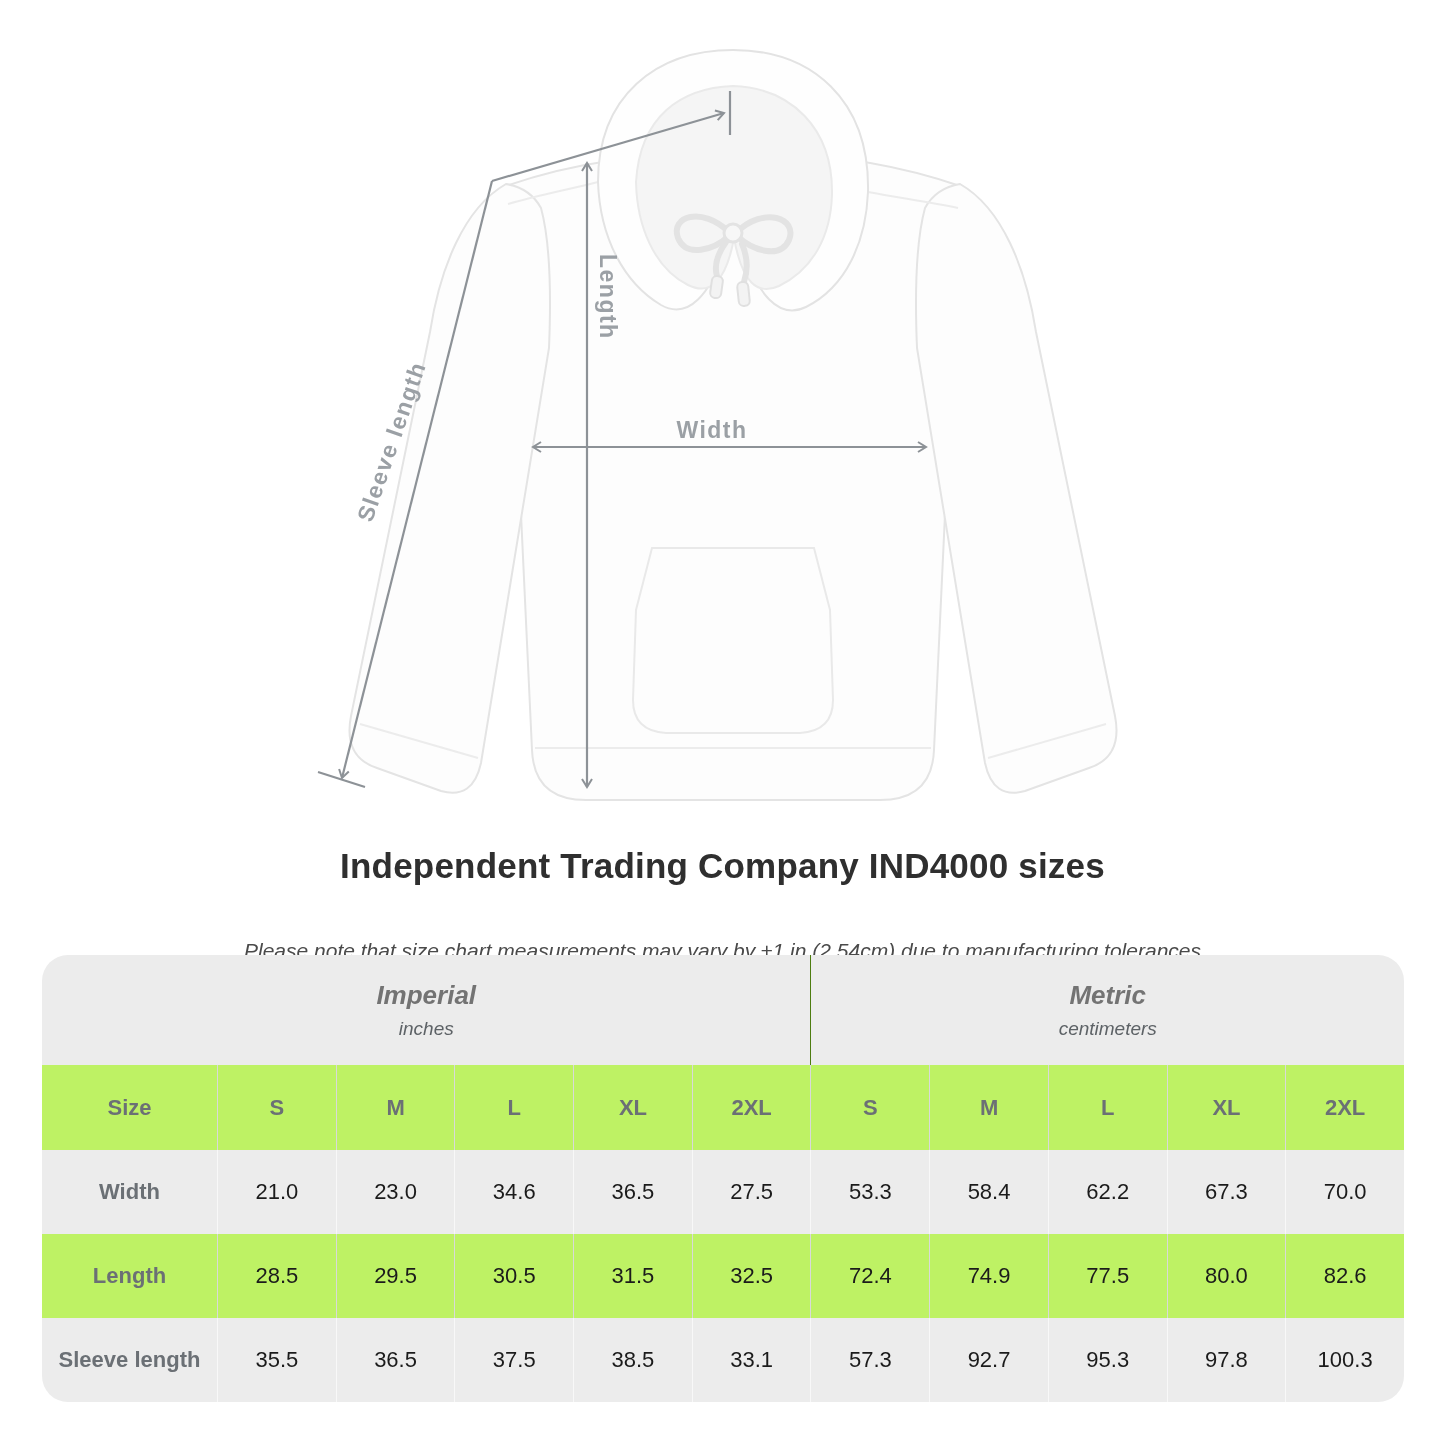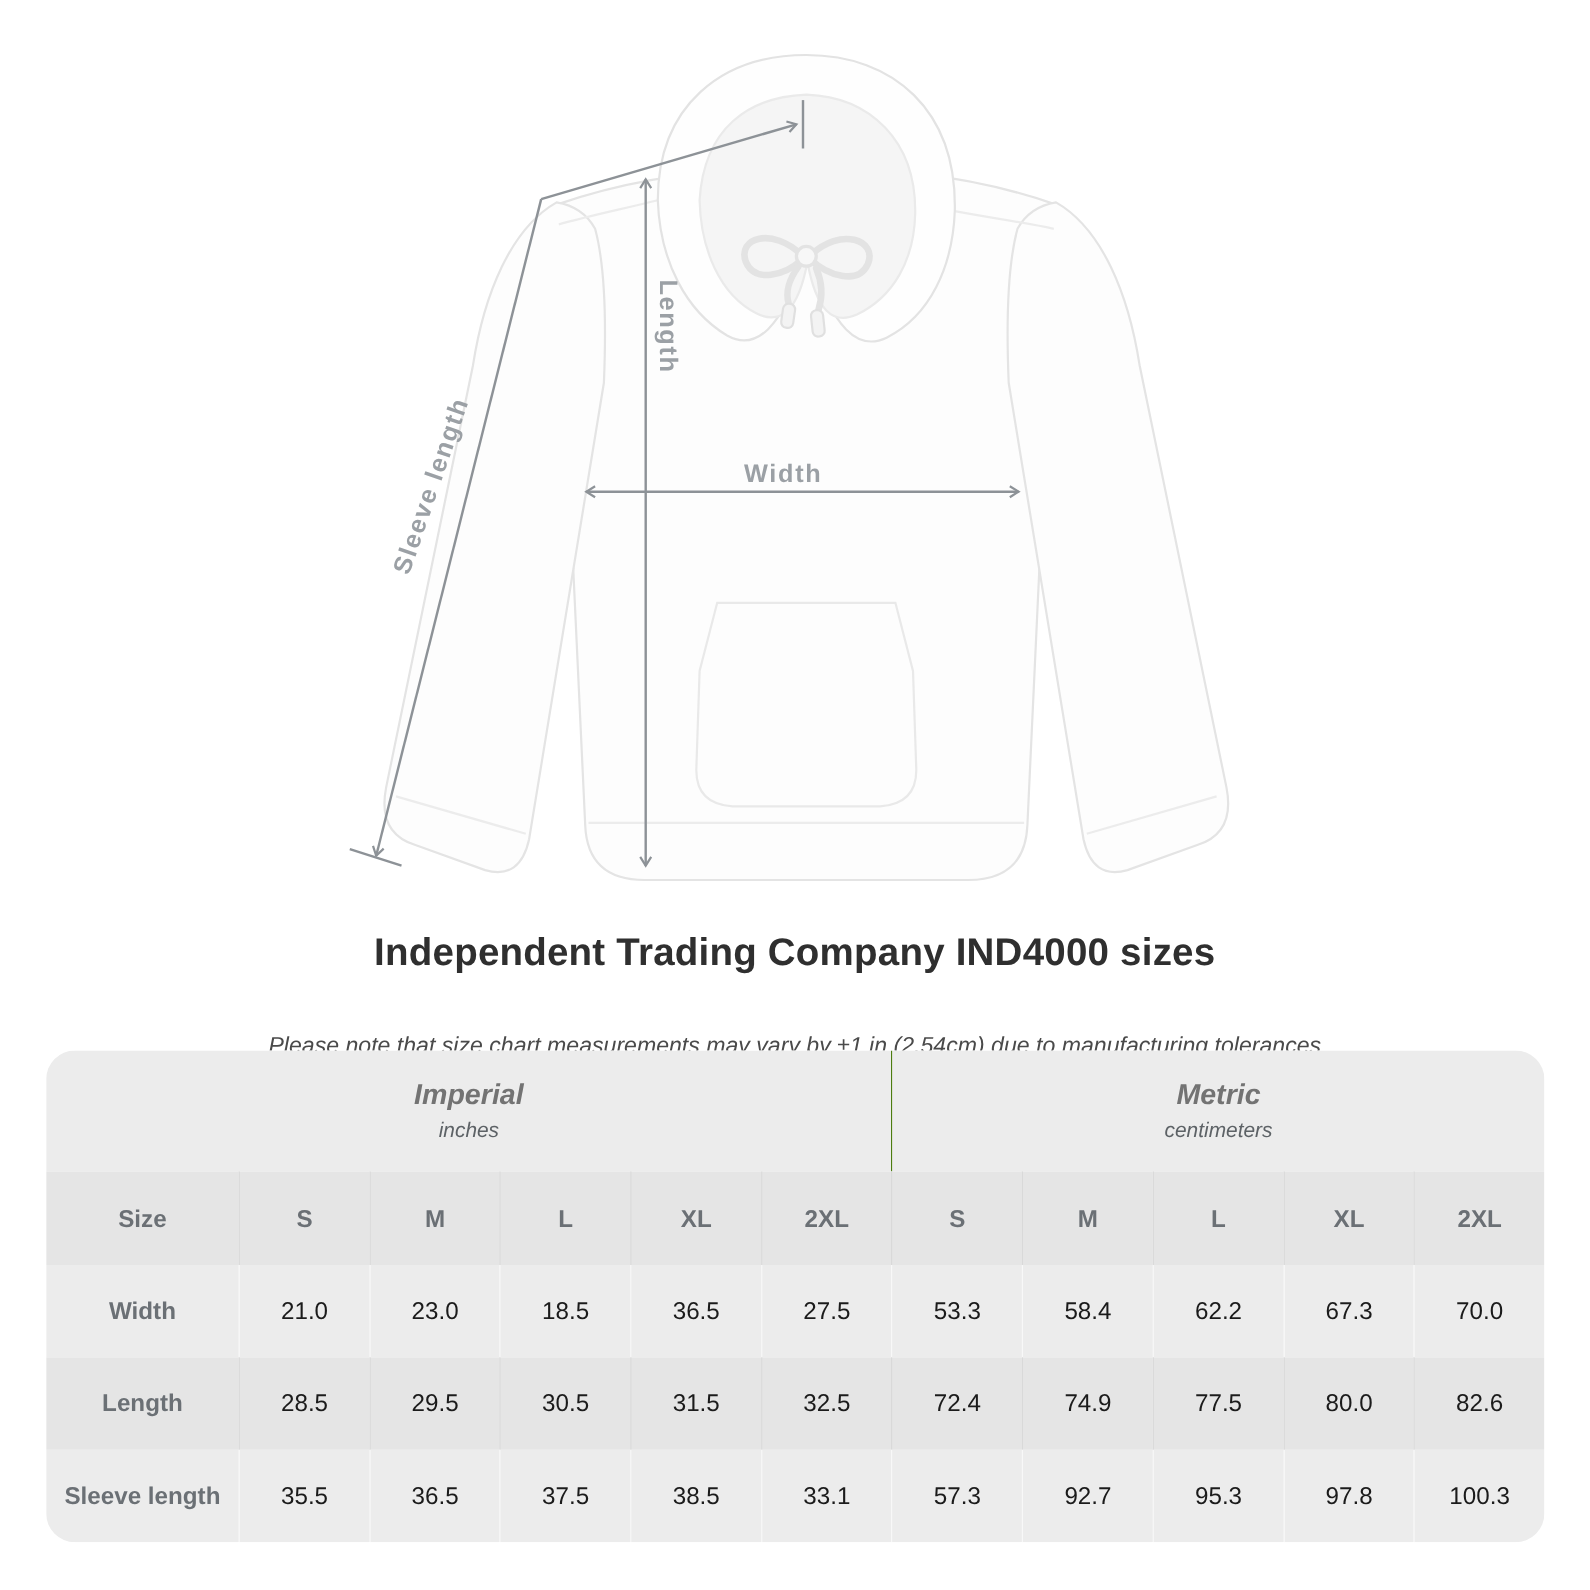--- a/index.html
+++ b/index.html
@@ -57,21 +57,21 @@
   .gname { font-size: 26px; font-weight: bold; font-style: italic; color: #737373; }
   .gunit { font-size: 19px; font-style: italic; color: #5d6266; }
 
   .trow { display: contents; }
   .cell {
     display: flex;
     align-items: center;
     justify-content: center;
     font-size: 22px;
     color: #1b1b1b;
-    background: #e5e5e5;
+    background: #bef264;
   }
   .trow .cell:not(:first-child) { border-left: 1px solid #d9d9d9; }
   .row-gray .cell { background: #ececec; }
   .row-gray .cell:not(:first-child) { border-left-color: #f8f8f8; }
   .cell.head, .cell.rowlabel {
     font-weight: bold;
     color: #6b7075;
   }
 </style>
 </head>
@@ -159,21 +159,21 @@
       <div class="cell head">M</div>
       <div class="cell head">L</div>
       <div class="cell head">XL</div>
       <div class="cell head">2XL</div>
     </div>
 
     <div class="trow row-gray">
       <div class="cell rowlabel">Width</div>
       <div class="cell">21.0</div>
       <div class="cell">23.0</div>
-      <div class="cell">18.5</div>
+      <div class="cell">34.6</div>
       <div class="cell">36.5</div>
       <div class="cell">27.5</div>
       <div class="cell">53.3</div>
       <div class="cell">58.4</div>
       <div class="cell">62.2</div>
       <div class="cell">67.3</div>
       <div class="cell">70.0</div>
     </div>
 
     <div class="trow">

